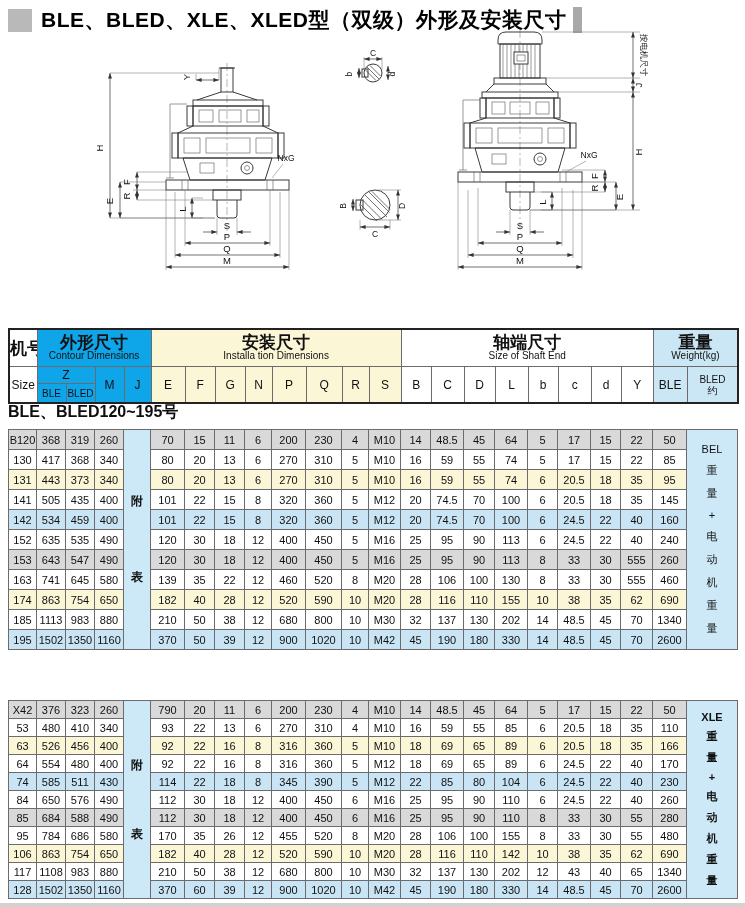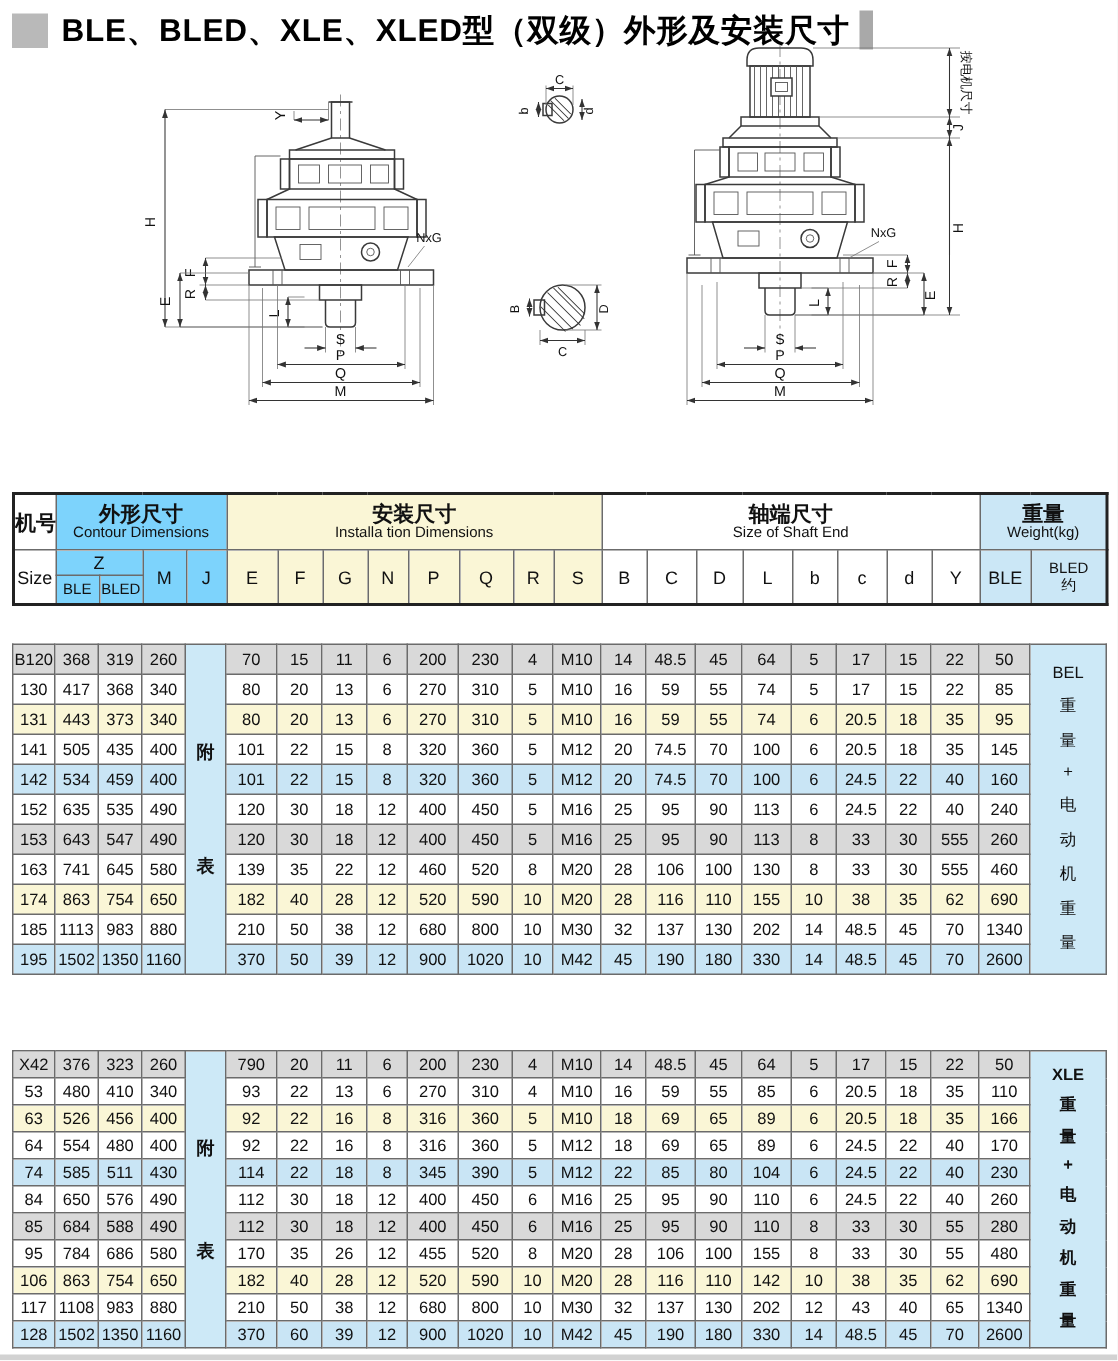--- a/index.html
+++ b/index.html
@@ -26,32 +26,32 @@
   .hatch{stroke:#333;stroke-width:.7;fill:none;}
   .dl{font-size:9.5px;fill:#111;text-anchor:middle;font-family:"Liberation Sans",sans-serif;}
   .dls{font-size:8.5px;fill:#111;text-anchor:middle;font-family:"Liberation Sans",sans-serif;}
   
   table{border-collapse:collapse;table-layout:fixed;}
   .spec{position:absolute;left:8px;width:683px;background:#fff;}
   .spec td{border:1px solid #6b6b6b;text-align:center;vertical-align:middle;
            overflow:hidden;white-space:nowrap;padding:0;}
   .hdr{top:328px;border:2px solid #222;}
   .hdr td{font-size:12px;}
-  .hdr .zh{font-size:14px;font-weight:bold;line-height:15px;}
+  .hdr .zh{font-size:17px;font-weight:bold;line-height:15px;}
   .hdr .en{font-size:10px;line-height:11px;}
   .hdr tr.r1 td{height:36px;}
   .hdr tr.r2 td{height:16px;}
   .hdr tr.r3 td{height:18px;font-size:10px;}
   .blk{border:1.5px solid #222;}
   .blk1{top:429px;}
   .blk2{top:700px;}
   .blk td{font-size:11px;}
   .blk1 td{height:19px;}
   .blk2 td{height:17px;}
-  .bg-gray{background:#7dd3fc;}
+  .bg-gray{background:#0ea5e9;}
   .bg-cream{background:#faf6d6;}
   .bg-white{background:#ffffff;}
   .bg-blue{background:#cbe7f6;}
   tr.tone-gray td{background:#d9d9d9;}
   tr.tone-cream td{background:#faf6d6;}
   tr.tone-blue td{background:#c9e5f5;}
   tr.tone-white td{background:#ffffff;}
   .blk td.note-col{background:#cde9f7 !important;vertical-align:middle;}
   .note-stack{display:flex;flex-direction:column;justify-content:space-evenly;align-items:center;
               width:100%;font-size:12px;font-weight:bold;}
@@ -346,20 +346,21 @@
           <div class="en" style="font-size:10px">约</div>
         </td>
       </tr>
       <tr class="r3">
         <td class="bg-gray">BLE</td>
         <td class="bg-gray">BLED</td>
       </tr>
     </tbody>
   </table>
 
+  <div class="section-title st1">BLE、BLED120~195号</div>
   <table class="spec blk blk1">
     <colgroup>
       <col style="width:28px">
         <col style="width:29px">
         <col style="width:29px">
         <col style="width:29px">
         <col style="width:27px">
       <col style="width:34px">
         <col style="width:30px">
         <col style="width:30px">

